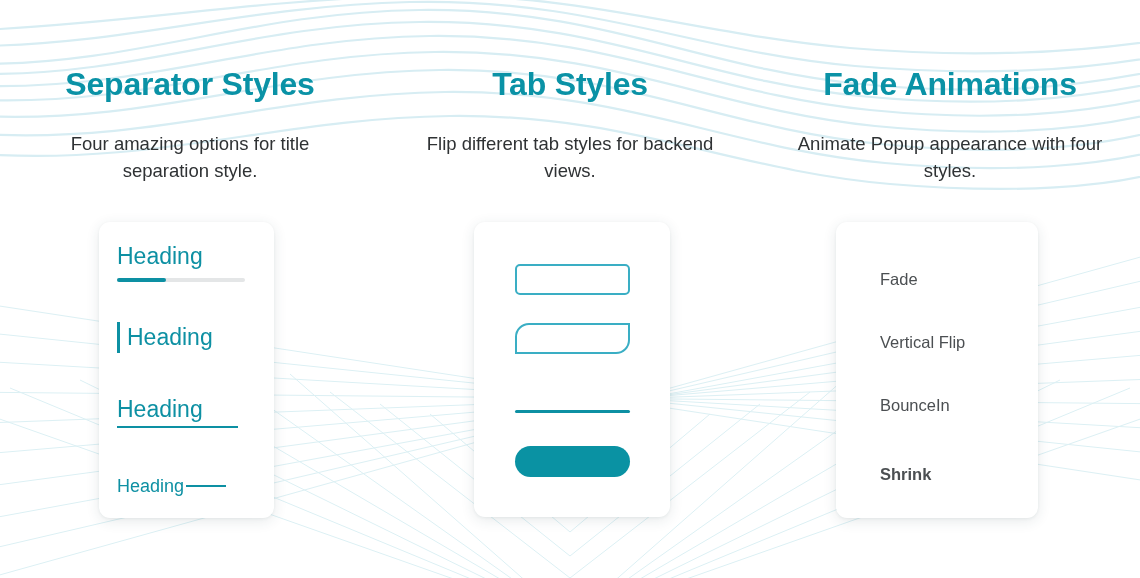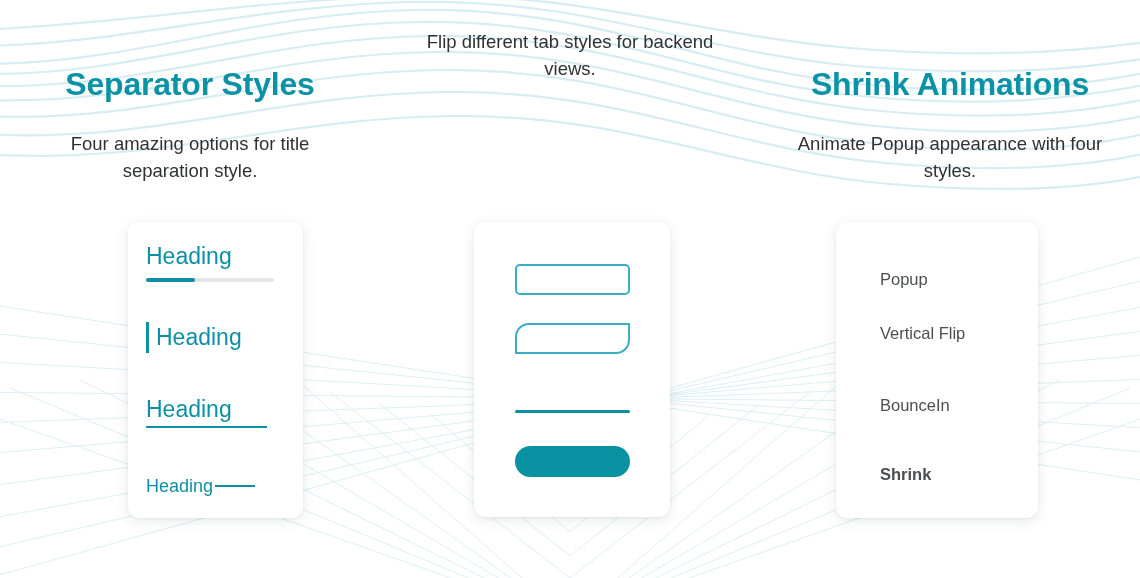--- a/index.html
+++ b/index.html
@@ -69,21 +69,21 @@
   }
 
   
   .card {
     position: absolute;
     background: #ffffff;
     border-radius: 11px;
     box-shadow: 0 3px 14px rgba(40,60,70,0.11), 0 1px 3px rgba(40,60,70,0.06);
   }
   .card-sep {
-    left: 128px;
+    left: 99px;
     top: 222px;
     width: 175px;
     height: 296px;
   }
   .card-tabs {
     left: 474px;
     top: 222px;
     width: 196px;
     height: 295px;
   }
@@ -205,21 +205,21 @@
   }
   .popup-item {
     position: absolute;
     left: 44px;
     font-size: 16.5px;
     color: #4b4f52;
     line-height: 1;
     white-space: nowrap;
   }
   .popup-0 { top: 49px; }
-  .popup-1 { top: 103px; }
+  .popup-1 { top: 112px; }
   .popup-2 { top: 175px; }
   .popup-3 { top: 244px; font-weight: bold; }
 </style>
 </head>
 <body>
 
 <div id="stage">
 
   <svg class="bg-layer" viewBox="0 0 1140 578" width="1140" height="578" xmlns="http://www.w3.org/2000/svg">
     <g fill="none" stroke="#d7edf3" stroke-width="2.2">
@@ -266,25 +266,26 @@
   </svg>
 
   <div class="columns">
 
     <div class="column">
       <div class="col-title">Separator Styles</div>
       <div class="col-subtitle">Four amazing options for title separation style.</div>
     </div>
 
     <div class="column">
+      <div class="col-title">Tab Styles</div>
       <div class="col-subtitle">Flip different tab styles for backend views.</div>
     </div>
 
     <div class="column">
-      <div class="col-title">Shrink Animations</div>
+      <div class="col-title">Fade Animations</div>
       <div class="col-subtitle">Animate Popup appearance with four styles.</div>
     </div>
 
   </div>
 
   <div class="card card-sep">
     <div class="sep-list">
 
       <div class="sep-item sep-1">
         <div class="sep-label">Heading</div>
@@ -313,20 +314,20 @@
     <div class="tab-list">
       <div class="tab-item tab-1"></div>
       <div class="tab-item tab-2"></div>
       <div class="tab-item tab-3"></div>
       <div class="tab-item tab-4"></div>
     </div>
   </div>
 
   <div class="card card-popup">
     <div class="popup-list">
-      <div class="popup-item popup-0">Popup</div>
+      <div class="popup-item popup-0">Fade</div>
       <div class="popup-item popup-1">Vertical Flip</div>
       <div class="popup-item popup-2">BounceIn</div>
       <div class="popup-item popup-3">Shrink</div>
     </div>
   </div>
 
 </div>
 
 </body></html>

